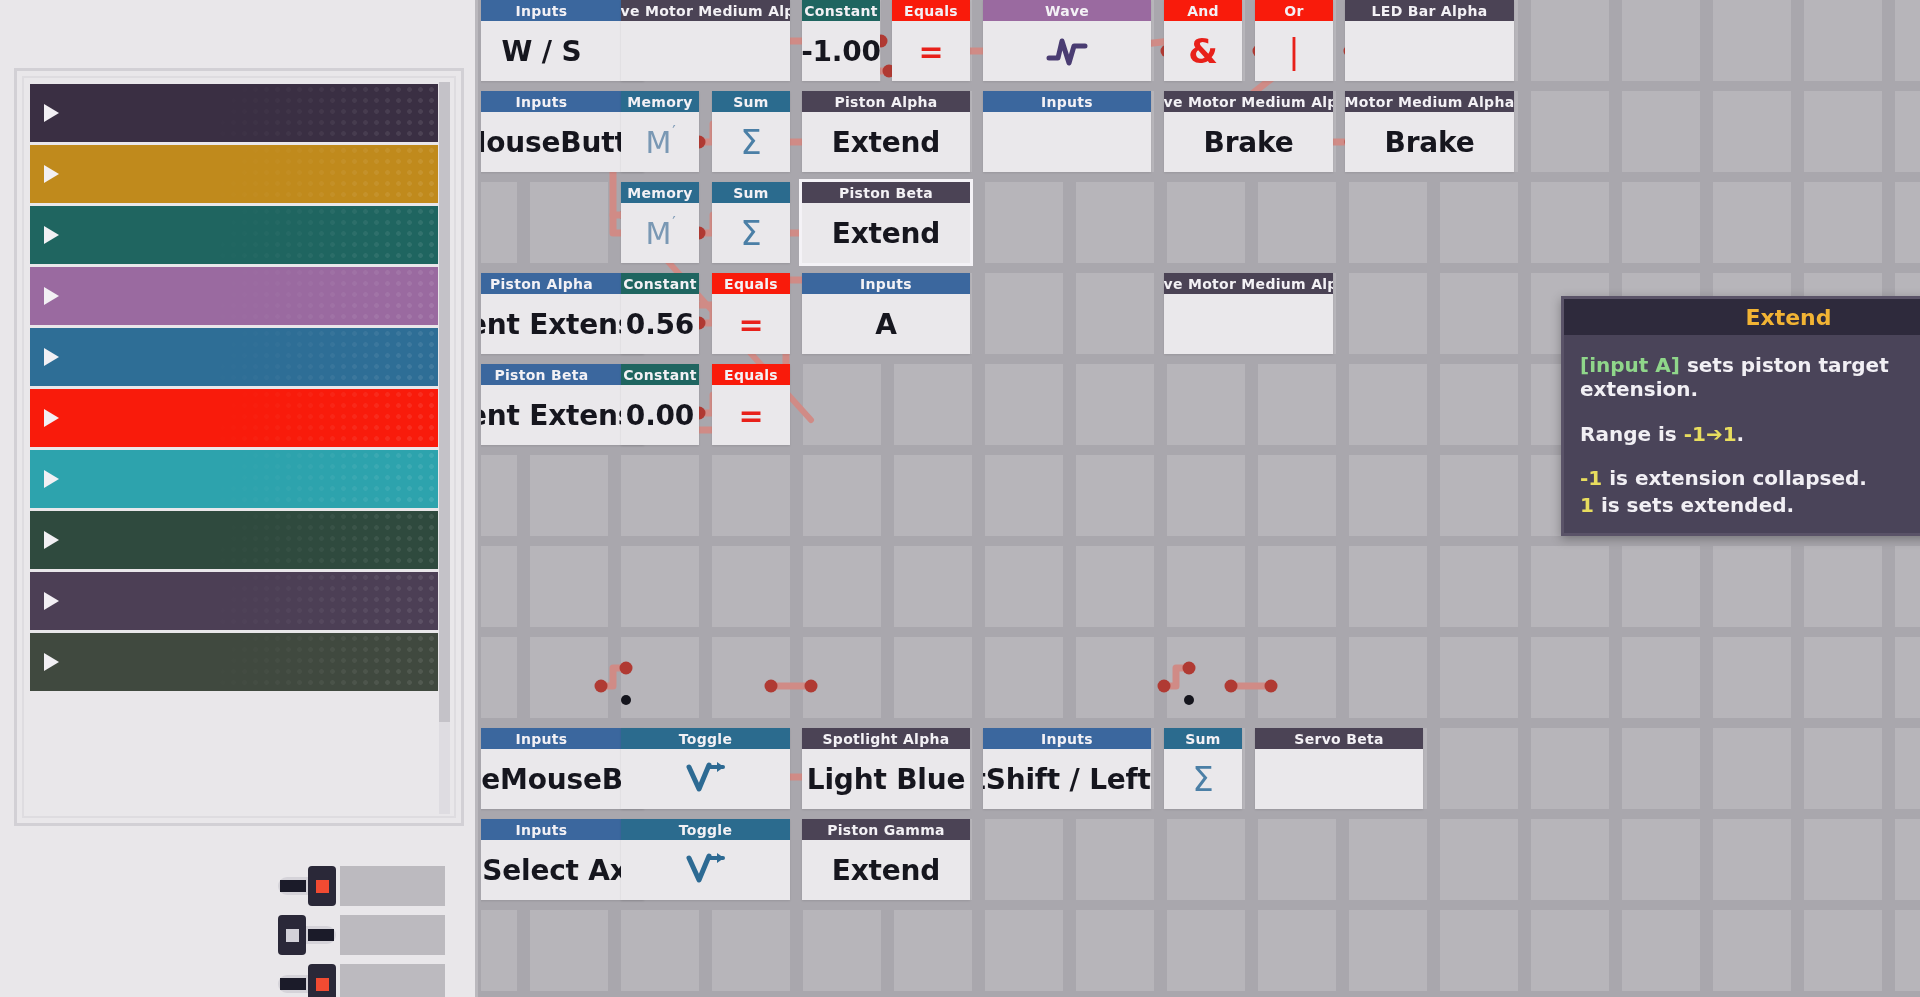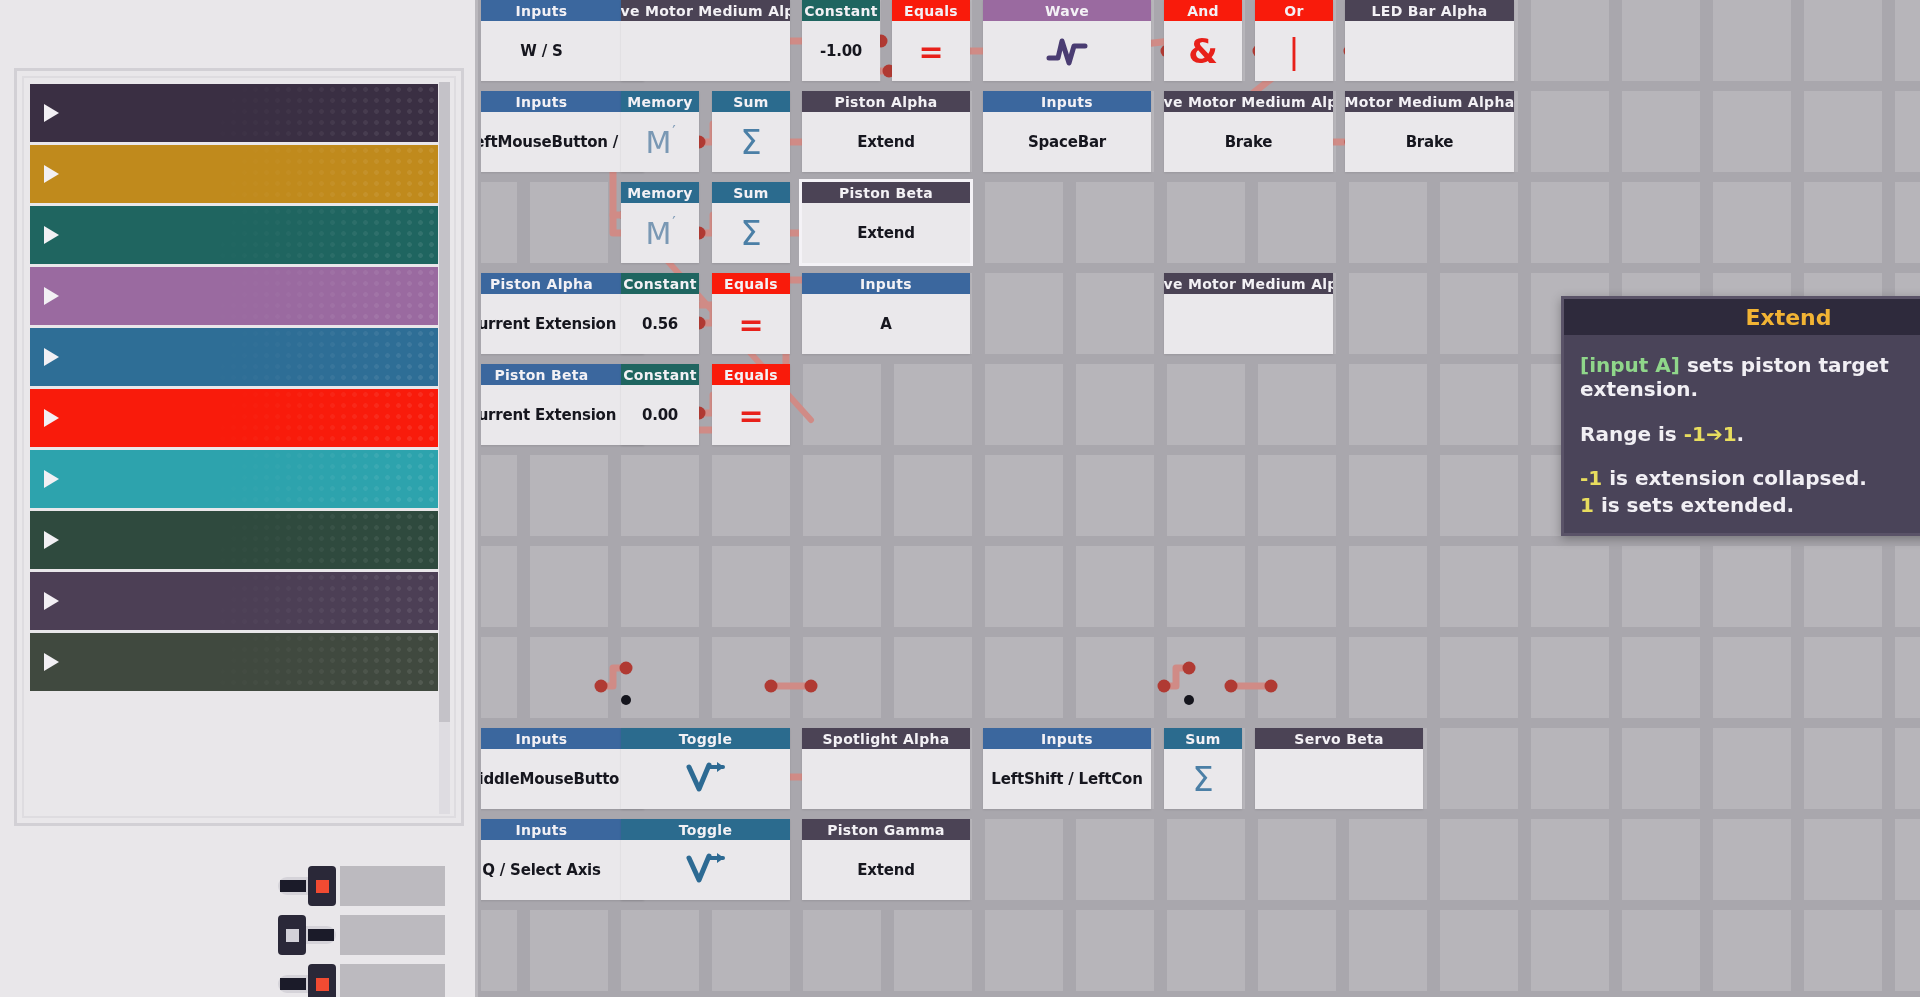--- a/index.html
+++ b/index.html
@@ -157,21 +157,21 @@
     letter-spacing: 0.3px; white-space: nowrap; overflow: hidden;
     font-family: "DejaVu Sans", sans-serif;
   }
   .node-body {
     position: relative;
     height: calc(100% - 21px);
     display: flex; align-items: center; justify-content: center;
     overflow: hidden;
   }
   .node-text {
-    font-size: 15px; font-weight: 700; color: #16161e;
+    font-size: 28px; font-weight: 700; color: #16161e;
     white-space: nowrap; letter-spacing: -0.2px;
     font-family: "DejaVu Sans", sans-serif;
   }
   .node-text.sym-eq { color: #e8201a; font-size: 30px; }
   .node-text.sym-amp { color: #e8201a; font-size: 34px; }
   .node-text.sym-or { color: #e8201a; font-size: 34px; font-weight: 400; }
   .node-text.sym-sigma { color: #4b7fa6; font-size: 34px; font-weight: 400; }
   .node-text.sym-mem { color: #7a98b4; font-size: 30px; font-weight: 400; }
 
   
@@ -660,23 +660,20 @@
           </div>
         </div>
         <div class="node" style="left: 321px; top: 91px; width: 168px; height: 81px;">
           <div class="node-head" style="background:#4b4355">Piston Alpha</div>
           <div class="node-body">
             <span class="node-text">Extend</span>
           </div>
         </div>
         <div class="node" style="left: 502px; top: 91px; width: 168px; height: 81px;">
           <div class="node-head" style="background:#3b679e">Inputs</div>
-          <div class="node-body">
-            <span class="node-text">SpaceBar</span>
-          </div>
         </div>
         <div class="node" style="left: 683px; top: 91px; width: 169px; height: 81px;">
           <div class="node-head" style="background:#4b4355">Drive Motor Medium Alpha</div>
           <div class="node-body">
             <span class="node-text">Brake</span>
           </div>
         </div>
         <div class="node" style="left: 864px; top: 91px; width: 169px; height: 81px;">
           <div class="node-head" style="background:#4b4355">Motor Medium Alpha</div>
           <div class="node-body">
@@ -758,20 +755,23 @@
           <div class="node-body">
             <svg width="46" height="40" viewBox="0 0 46 40">
               <path d="M6 8 L16 30 L26 6" fill="none" stroke="#2d6a93" stroke-width="5" stroke-linecap="round" stroke-linejoin="round"></path>
               <path d="M26 8 L40 8" fill="none" stroke="#2d6a93" stroke-width="4" stroke-linecap="round"></path>
               <path d="M34 3 L41 8 L34 13 Z" fill="#2d6a93"></path>
             </svg>
           </div>
         </div>
         <div class="node" style="left: 321px; top: 728px; width: 168px; height: 81px;">
           <div class="node-head" style="background:#4b4355">Spotlight Alpha</div>
+          <div class="node-body">
+            <span class="node-text">Light Blue</span>
+          </div>
         </div>
         <div class="node" style="left: 502px; top: 728px; width: 168px; height: 81px;">
           <div class="node-head" style="background:#3b679e">Inputs</div>
           <div class="node-body">
             <span class="node-text">LeftShift / LeftCon</span>
           </div>
         </div>
         <div class="node" style="left: 683px; top: 728px; width: 78px; height: 81px;">
           <div class="node-head" style="background:#2b6b8e">Sum</div>
           <div class="node-body">

